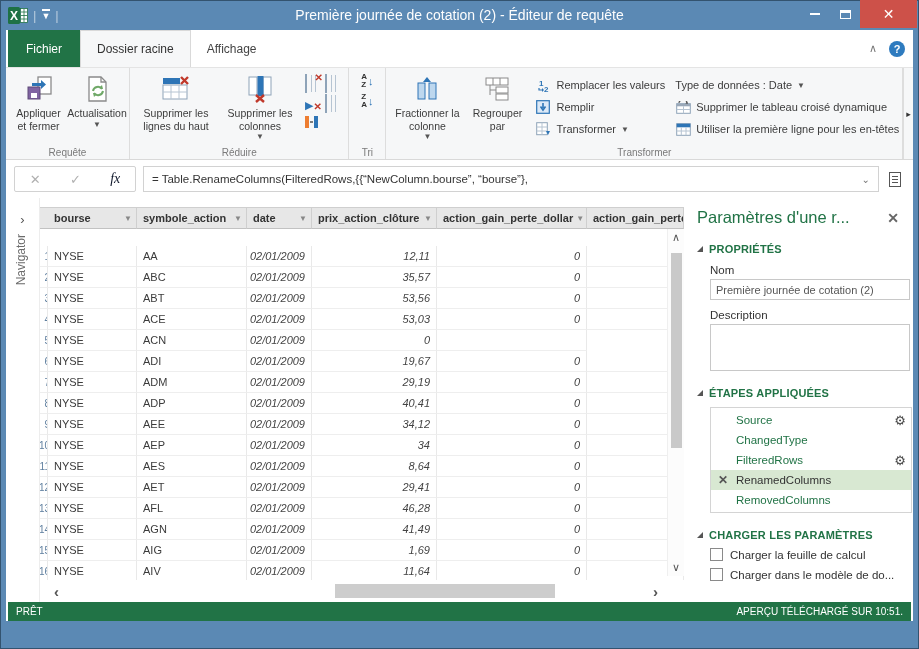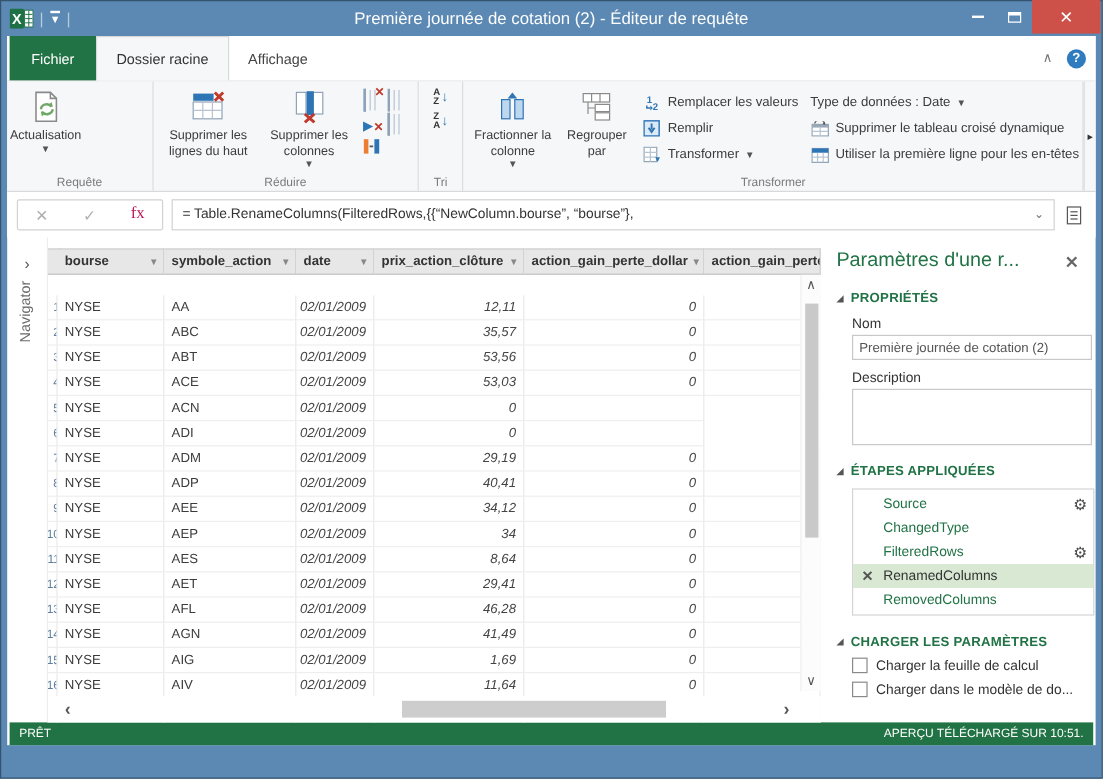--- a/index.html
+++ b/index.html
@@ -49,21 +49,21 @@
   .grid-ico:after{ content:""; position:absolute; top:0; bottom:0; left:4.5px; width:1px; background:#b6c4d2; box-shadow:4px 0 0 #b6c4d2; }
   .redx{ position:absolute; color:#c0392b; font-weight:bold; font-size:10px; line-height:1; }
   .sorticon{ display:flex; align-items:center; gap:1px; height:20px; }
   .sorticon .ltrs{ font-size:8px; font-weight:bold; color:#333; line-height:1; display:flex; flex-direction:column; }
   .sorticon .arr{ font-size:11px; color:#2e75b6; }
   .ribbon-more{ margin-left:auto; width:10px; border-left:1px solid #dddddd; display:flex; align-items:center; justify-content:center; font-size:9px; color:#333; }
   
   .formulabar{ height:38px; background:#fff; display:flex; align-items:center; padding:0 8px; }
   .fx-box{ width:122px; height:26px; border:1px solid #d2d2d2; border-radius:2px; display:flex; align-items:center; justify-content:space-around; background:#fff; }
   .fx-box .fi{ color:#b0b0b0; font-size:13px; }
-  .fx-box .fx{ font-family:"Liberation Serif", serif; color:#be185d; font-size:14px; }
+  .fx-box .fx{ font-family:"Liberation Serif", serif; font-style:italic; color:#0f172a; font-size:14px; }
   .formula-input{ flex:1; height:26px; border:1px solid #d2d2d2; margin-left:7px; display:flex; align-items:center; padding:0 8px; font-size:11.5px; color:#333; white-space:nowrap; overflow:hidden; }
   .formula-input .dd{ margin-left:auto; color:#777; font-size:10px; }
   .expand-btn{ width:20px; height:24px; margin-left:6px; display:flex; align-items:center; justify-content:center; }
   .expand-btn .pg{ width:12px; height:15px; border:1.5px solid #555; position:relative; background:#fff; }
   .expand-btn .pg:before{ content:""; position:absolute; left:2px; top:3px; width:6px; height:1.5px; background:#555; box-shadow:0 3px 0 #555, 0 6px 0 #555; }
   
   .main{ flex:1; display:flex; min-height:0; }
   .navigator{ width:34px; position:relative; border-right:1px solid #ededed; }
   .nav-chev{ position:absolute; top:14px; left:0; right:0; text-align:center; color:#555; font-size:13px; }
   .vtext{ position:absolute; top:36px; left:8px; writing-mode:vertical-rl; transform:rotate(180deg); font-size:12px; color:#6b6b6b; }
@@ -149,20 +149,31 @@
       <div class="tab">Affichage</div>
       <div class="tabrow-right">
         <span class="collapse-chev">∧</span>
         <span class="help-btn">?</span>
       </div>
     </div>
 
     <div class="ribbon">
 
       <div class="rgroup" style="width:124px;">
+        <div class="bigbtn" style="width:64px;">
+          <span class="bicon">
+            <svg width="28" height="28" viewBox="0 0 28 28">
+              <rect x="13" y="2" width="13" height="17" fill="#fff" stroke="#8a8a8a" stroke-width="1.3"></rect>
+              <rect x="3" y="12" width="12" height="12" fill="#8064a2" stroke="#5f4b79" stroke-width="1"></rect>
+              <rect x="6" y="18" width="6" height="5" fill="#fff"></rect>
+              <path d="M7 8 L16 8 L16 5 L21 9.5 L16 14 L16 11 L7 11 Z" fill="#2e75b6"></path>
+            </svg>
+          </span>
+          <span>Appliquer et fermer</span>
+        </div>
         <div class="bigbtn" style="width:58px;">
           <span class="bicon">
             <svg width="26" height="28" viewBox="0 0 26 28">
               <path d="M5 2 h12 l5 5 v19 h-17 z" fill="#fff" stroke="#8a8a8a" stroke-width="1.3"></path>
               <path d="M17 2 v5 h5" fill="none" stroke="#8a8a8a" stroke-width="1.3"></path>
               <path d="M9 16 a5 5 0 0 1 9 -2" fill="none" stroke="#6fa867" stroke-width="2"></path>
               <path d="M19 16 a5 5 0 0 1 -9 2" fill="none" stroke="#6fa867" stroke-width="2"></path>
               <path d="M18 10 l1 4 -4 -1 z" fill="#6fa867"></path>
               <path d="M10 22 l-1 -4 4 1 z" fill="#6fa867"></path>
             </svg>
@@ -436,20 +447,21 @@
               <div class="gc right">0</div>
               <div class="gc"></div>
             </div>
             <div class="grid-row gr">
               <div class="gc num">
                 <span>6</span>
               </div>
               <div class="gc">NYSE</div>
               <div class="gc">ADI</div>
               <div class="gc right">02/01/2009</div>
+              <div class="gc right">19,67</div>
               <div class="gc right">0</div>
               <div class="gc"></div>
             </div>
             <div class="grid-row gr">
               <div class="gc num">
                 <span>7</span>
               </div>
               <div class="gc">NYSE</div>
               <div class="gc">ADM</div>
               <div class="gc right">02/01/2009</div>

